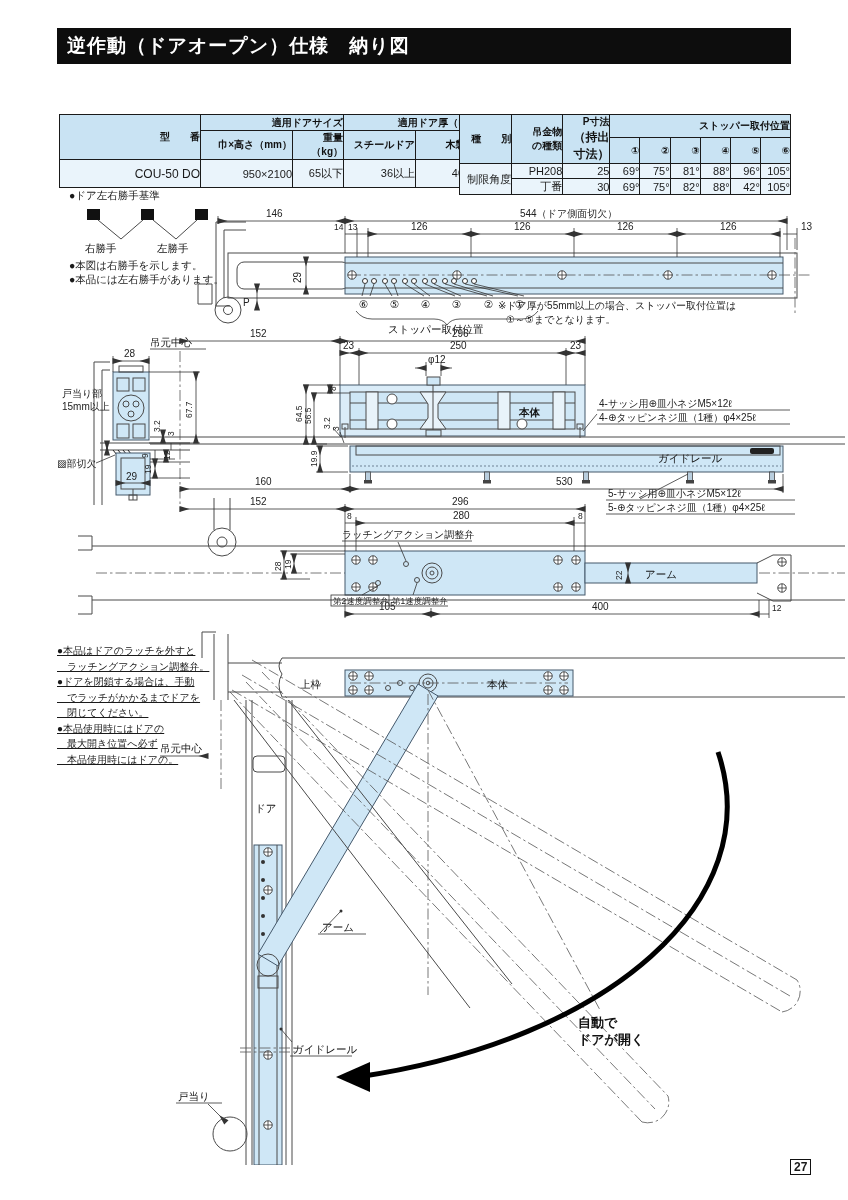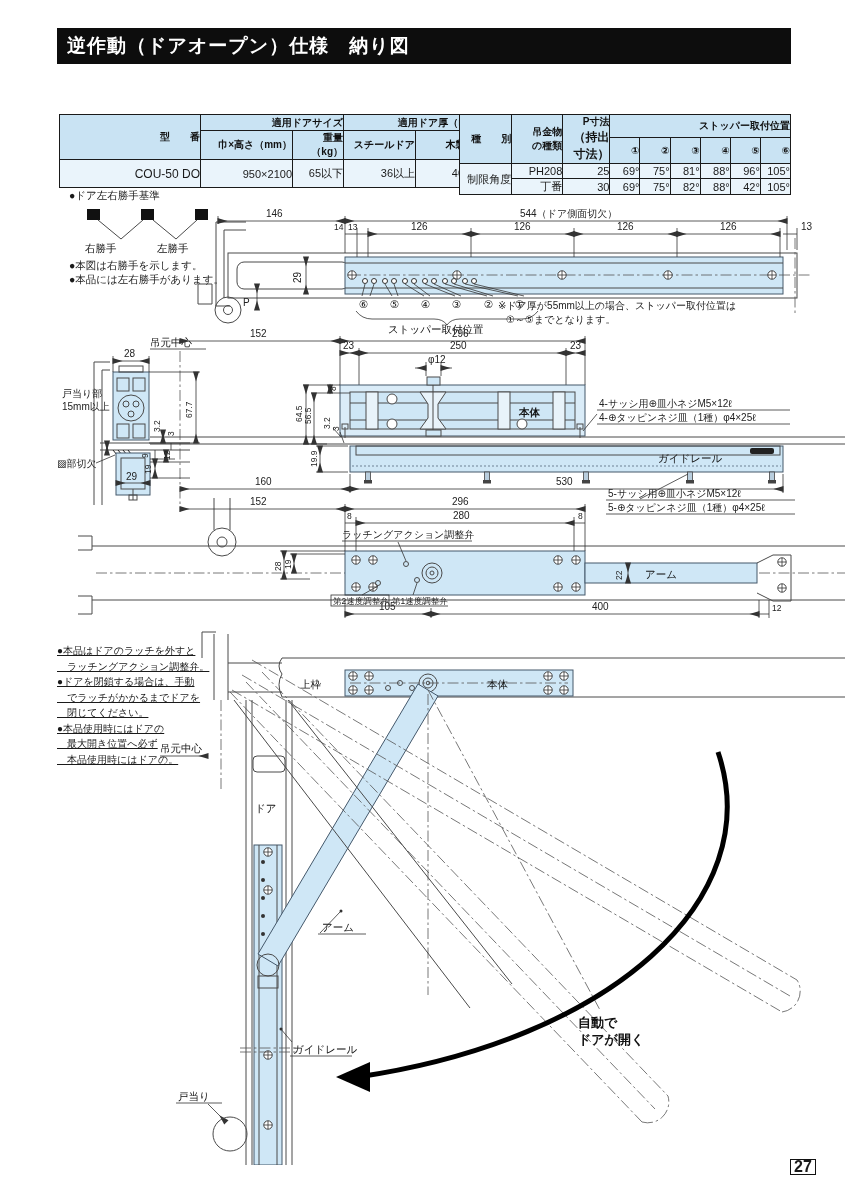--- a/index.html
+++ b/index.html
@@ -13,21 +13,21 @@
   td,th{border:1px solid #1a1a1a;text-align:right;vertical-align:middle;padding:0;overflow:hidden;margin-top:25px;}
   .hd{background:#c9e3f3;font-size:10px;font-weight:bold;color:#111;}
   .dt2{background:#eaf4fb;font-size:11px;}
   .spec{left:59px;top:114px;width:377px;}
   .angle{left:459px;top:114px;width:332px;}
   .small{font-size:12px;font-weight:bold;}
   .model{font-size:12px;font-weight:normal;}
   .hand{position:absolute;left:57px;top:189px;width:200px;font-size:10.5px;margin-left:12px;}
   .hand .t{margin-bottom:2px;}
   .notes{position:absolute;left:57px;top:643px;width:210px;font-size:10px;line-height:15.5px;text-decoration:underline;}
-  .pagenum{position:absolute;left:790px;top:1159px;border:1.5px solid #111;font-size:16px;font-weight:bold;
+  .pagenum{position:absolute;left:790px;top:1159px;border:1.5px solid #111;font-size:12px;font-weight:bold;
            padding:0 3px;line-height:14px;}
   svg text{font-family:"Liberation Sans","DejaVu Sans",sans-serif;}
   .dt{font-size:10px;fill:#222;}
   .dts{font-size:8.5px;fill:#222;}
   .lb{font-size:10.5px;fill:#111;}
   .cl{stroke:#555;stroke-width:0.8;stroke-dasharray:11 3 2.5 3;fill:none;}
   .ln{stroke:#4a4a4a;stroke-width:1;fill:none;}
   .dm{stroke:#333;stroke-width:0.8;fill:none;}
 </style>
 </head>

